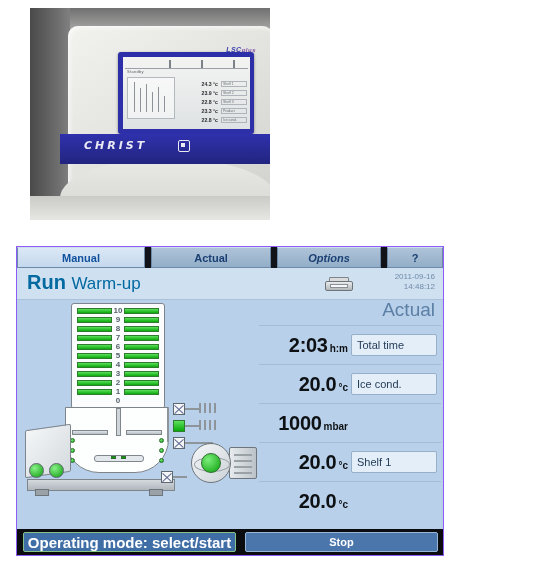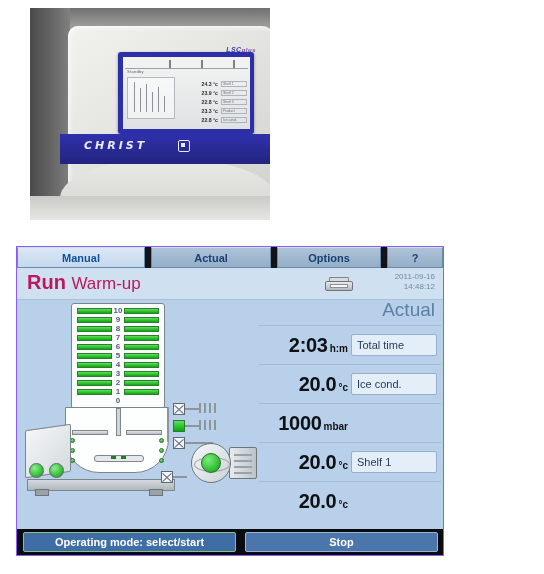--- a/index.html
+++ b/index.html
@@ -61,26 +61,26 @@
   
   #tabbar{position:absolute;left:0;top:0;width:100%;height:21px;
           background:#7f9dbd;display:flex;}
   .tab{height:21px;box-sizing:border-box;display:flex;align-items:center;
        justify-content:center;font-size:11px;font-weight:bold;color:#14427f;
        border:1px solid #6d8aa8;border-top:1px solid #cfdeee;}
   .tab.active{background:linear-gradient(to bottom,#dbe8f5,#c4d8ed);color:#11509c;}
   .tab.idle{background:linear-gradient(to bottom,#aec3d8,#93aec8);color:#1a3f72;}
   .tabgap{width:6px;background:#111318;}
   #tab-manual{width:128px;} #tab-program{width:120px;}
-  #tab-options{width:104px;} #tab-help{width:56px;}
+  #tab-options{width:104px;font-style:italic;} #tab-help{width:56px;}
 
   
   #titlerow{position:absolute;left:0;top:21px;width:100%;height:31px;
             background:#cfe0f1;border-bottom:1px solid #a9c2d8;}
-  #title{position:absolute;left:10px;top:3px;font-size:20px;color:#be185d;}
+  #title{position:absolute;left:10px;top:3px;font-size:20px;color:#0369a1;}
   #title .run{font-weight:bold;}
   #title .mode{font-weight:normal;font-size:17px;}
   #printer{position:absolute;left:308px;top:9px;width:26px;height:13px;}
   #printer .top{position:absolute;left:4px;top:0;width:18px;height:4px;
         background:#d9dbdc;border:1px solid #7d8489;border-radius:1px 1px 0 0;}
   #printer .body{position:absolute;left:0;top:4px;width:26px;height:8px;
         background:linear-gradient(to bottom,#e9ebec,#b3b8bb);
         border:1px solid #6f7479;border-radius:2px;}
   #printer .slot{position:absolute;left:5px;top:7px;width:16px;height:2px;
         background:#f6f7f8;border:1px solid #8a9096;}
@@ -193,21 +193,21 @@
   .rval .u{font-size:10px;font-weight:bold;margin-left:2px;}
   .rlabel{flex:1;height:22px;margin-right:4px;background:#e4eef8;
         border:1px solid #96b0ca;border-radius:2px;display:flex;align-items:center;
         padding-left:5px;box-sizing:border-box;font-size:11px;color:#243d59;}
 
   
   #blackbar{position:absolute;left:0;bottom:0;width:100%;height:26px;background:#0a0c0f;}
   #statusbtn{position:absolute;left:6px;top:3px;width:213px;height:20px;
         background:#3f6ea6;border:1.5px solid #86c186;border-radius:2px;
         display:flex;align-items:center;justify-content:center;
-        font-size:11px;font-weight:bold;color:#ffffff;box-sizing:border-box;}
+        font-size:15px;font-weight:bold;color:#ffffff;box-sizing:border-box;}
   #stopbtn{position:absolute;left:228px;top:3px;width:193px;height:20px;
         background:#4a76ab;border:1.5px solid #9ab6d4;border-radius:2px;
         display:flex;align-items:center;justify-content:center;
         font-size:11px;font-weight:bold;color:#ffffff;box-sizing:border-box;}
 </style>
 </head>
 <body>
 
 <div id="photo">
   <div class="bg-dark"></div>

